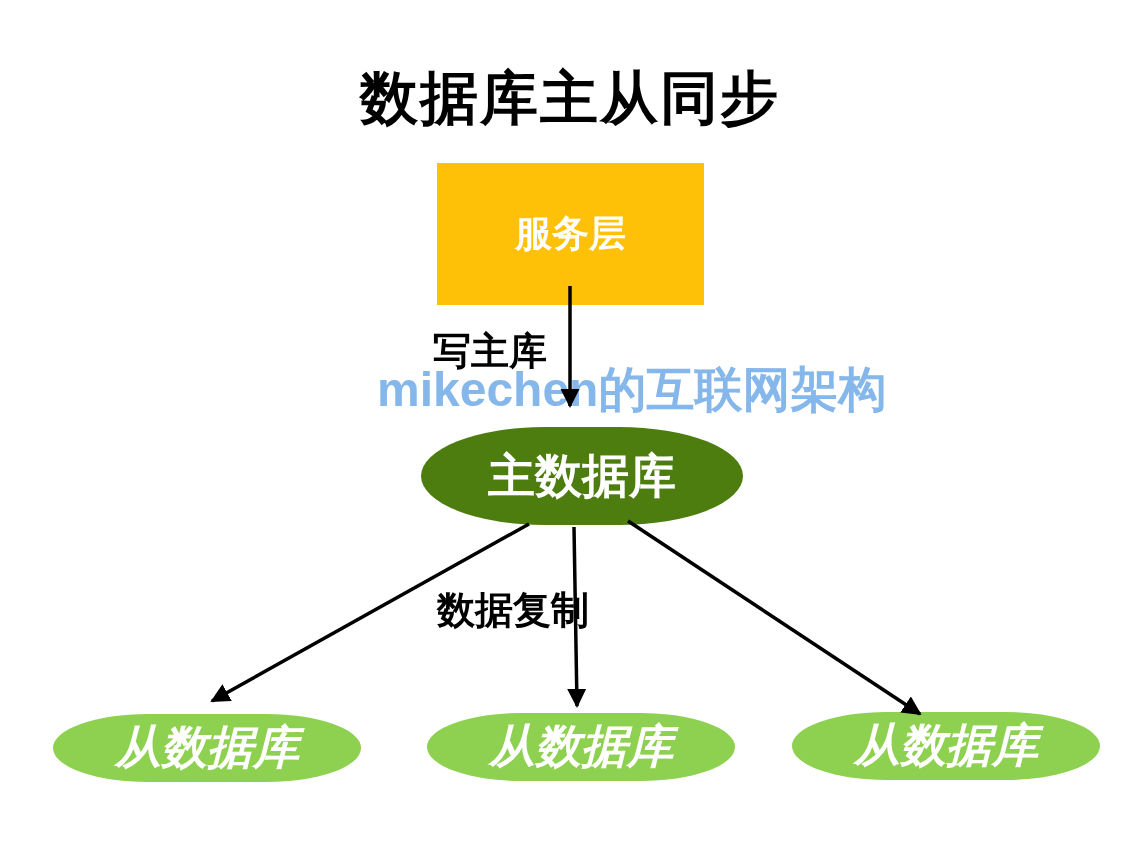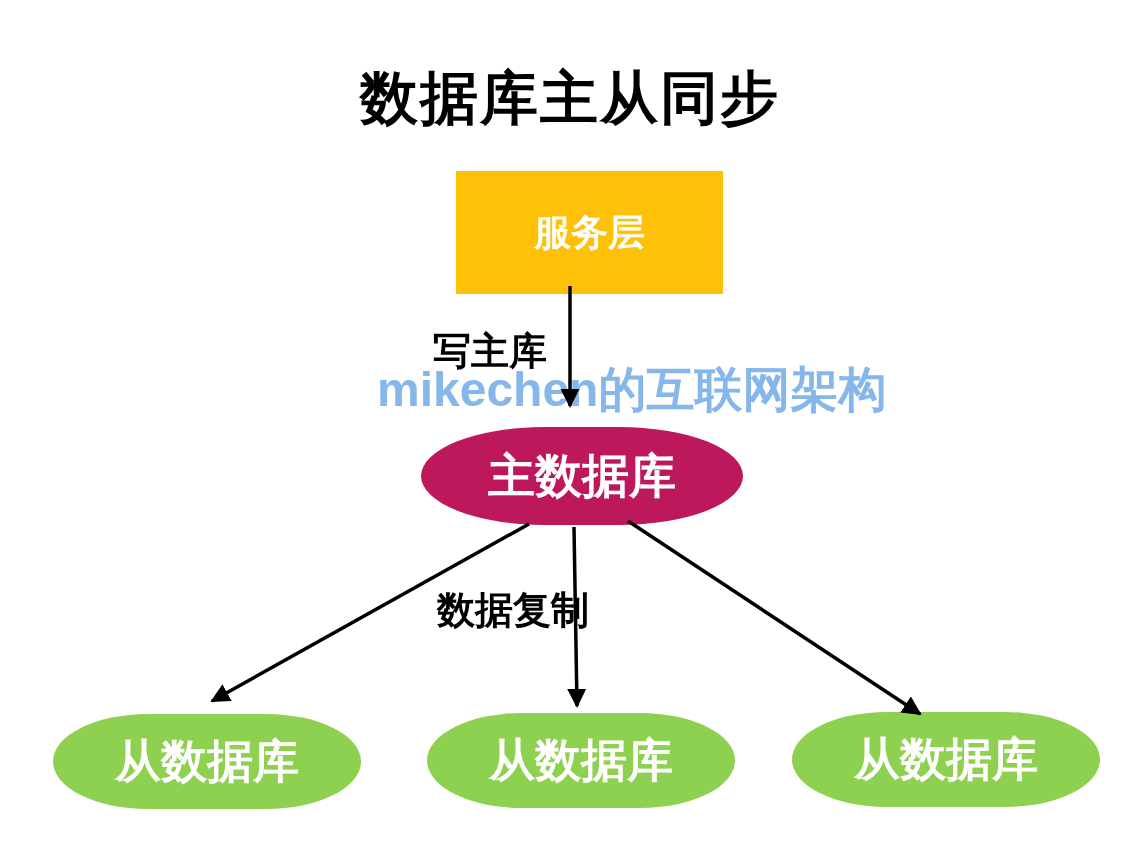--- a/index.html
+++ b/index.html
@@ -32,39 +32,39 @@
     display: flex;
     align-items: center;
     justify-content: center;
   }
   .node-label {
     color: #ffffff;
     font-weight: bold;
     white-space: nowrap;
   }
   .service-box {
-    left: 456px;
+    left: 437px;
     top: 163px;
     width: 267px;
-    height: 123px;
-    margin-top: 8px;
+    height: 142px;
   }
   .service-box .node-label { font-size: 37px; }
   .master-ellipse {
     left: 421px;
     top: 427px;
     width: 322px;
     height: 98px;
     border-radius: 40% / 52%;
   }
   .master-ellipse .node-label { font-size: 47px; }
   .slave-ellipse {
     width: 308px;
-    height: 95px;
+    height: 68px;
     border-radius: 32% / 52%;
+    font-style: italic;
   }
   .slave-ellipse .node-label { font-size: 46px; }
   .slave-1 { left: 53px;  top: 714px; }
   .slave-2 { left: 427px; top: 713px; }
   .slave-3 { left: 792px; top: 712px; }
   .edge-label {
     position: absolute;
     font-weight: bold;
     color: #000000;
     white-space: nowrap;
@@ -108,21 +108,21 @@
   <div class="title">数据库主从同步</div>
 
   <div class="node service-box" style="background-color: rgb(255, 192, 8);">
     <span class="node-label">服务层</span>
   </div>
 
   <div class="edge-label edge-label-write">写主库</div>
 
   <div class="watermark" style="color: rgb(133, 183, 235);">mikechen的互联网架构</div>
 
-  <div class="node master-ellipse" style="background-color: #be185d;">
+  <div class="node master-ellipse" style="background-color: #4d7c0f;">
     <span class="node-label">主数据库</span>
   </div>
 
   <div class="edge-label edge-label-replicate">数据复制</div>
 
   <div class="node slave-ellipse slave-1" style="background-color: rgb(142, 208, 79);">
     <span class="node-label">从数据库</span>
   </div>
 
   <div class="node slave-ellipse slave-2" style="background-color: rgb(142, 208, 79);">

